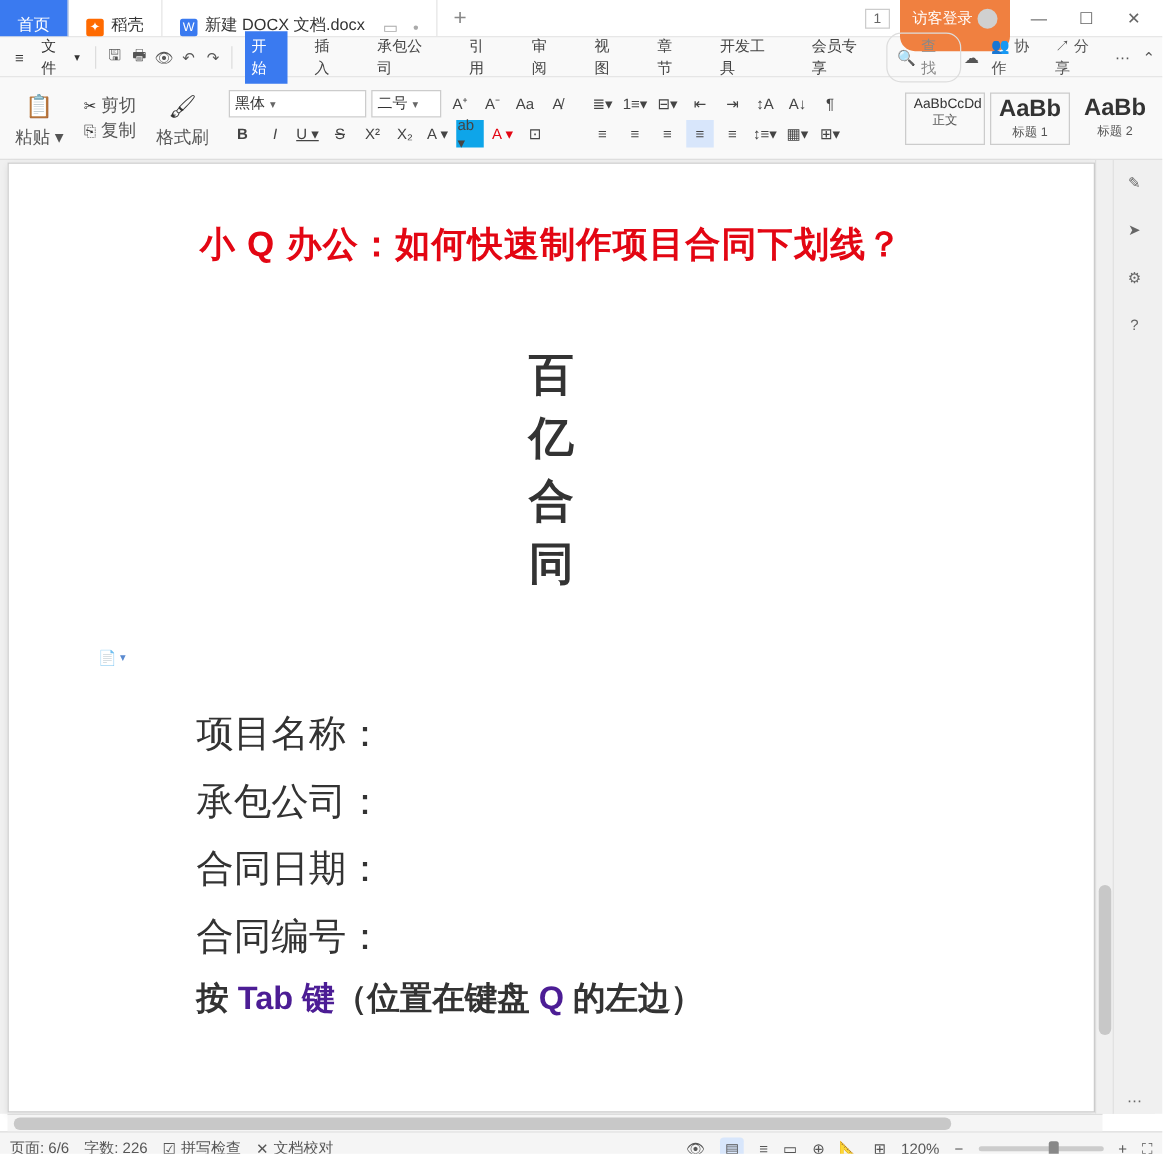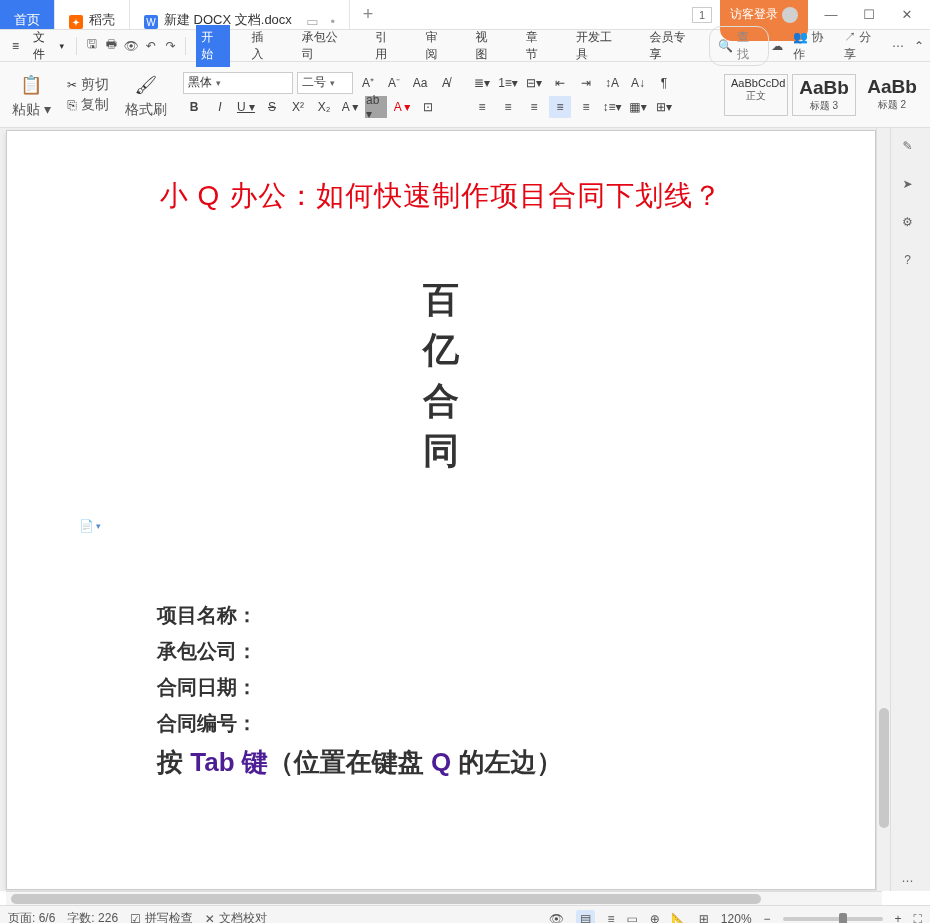--- a/index.html
+++ b/index.html
@@ -29,25 +29,25 @@
 .tbtn{width:22px;height:22px;display:flex;align-items:center;justify-content:center;color:#444;border:1px solid transparent}
 .select{border:1px solid #ccc;background:#fff;height:22px;display:flex;align-items:center;padding:0 4px;font-size:12px;gap:4px}
 .select .caret{font-size:9px;color:#666}
 .big-btn{display:flex;flex-direction:column;align-items:center;gap:2px;padding:0 6px}
 .big-btn .ic{width:28px;height:28px;display:flex;align-items:center;justify-content:center;font-size:18px}
 .style-box{border:1px solid #ccc;padding:2px 6px;text-align:center;width:64px}
 .style-name{font-size:19px;color:#333}
 .style-label{font-size:10px;color:#555}
 .doc-area{position:relative;height:763px;background:#f0f0f0;display:flex}
 .page{width:870px;height:760px;margin:2px 0 0 6px;background:#fff;border:1px solid #ccc;box-shadow:0 2px 6px rgba(0,0,0,.1);padding:40px 70px;position:relative}
-.red-title{color:#e30613;font-size:28px;font-weight:normal;text-align:center;margin-top:6px;letter-spacing:1px}
+.red-title{color:#e30613;font-size:28px;font-weight:bold;text-align:center;margin-top:6px;letter-spacing:1px}
 .vertical-title{margin-top:60px;text-align:center;font-size:36px;font-weight:bold;line-height:1.4}
 .vertical-title span{display:block}
 .page-icon{position:absolute;left:72px;top:388px;color:#5a8ad0;display:flex;align-items:center;gap:2px}
-.fields{margin-top:120px;font-size:20px;font-weight:bold;line-height:1.8;margin-left:80px}
+.fields{margin-top:84px;font-size:30px;font-weight:normal;line-height:1.8;margin-left:80px}
 .last-line{font-size:26px;font-weight:bold;margin-top:4px;margin-left:80px}
 .last-line .red{color:#4c1d95}
 .sidebar{width:34px;background:#f0f0f0;border-left:1px solid #ddd;display:flex;flex-direction:column;align-items:center;padding-top:8px;gap:18px;color:#666}
 .sidebar .sb{width:20px;height:20px;display:flex;align-items:center;justify-content:center}
 .vscroll{width:14px;background:#f0f0f0;border-left:1px solid #ddd;position:relative}
 .vthumb{position:absolute;left:2px;width:10px;background:#c8c8c8;border-radius:5px;top:580px;height:120px}
 .hscroll{height:14px;background:#f5f5f5;border-top:1px solid #ddd;position:relative;margin:0 48px 0 6px}
 .hthumb{position:absolute;top:2px;height:10px;background:#c8c8c8;border-radius:5px;left:5px;width:750px}
 .statusbar{height:26px;background:#f5f5f5;border-top:1px solid #ddd;display:flex;align-items:center;padding:0 8px;gap:12px;font-size:12px;color:#555}
 .statusbar .spacer{flex:1}
@@ -157,21 +157,21 @@
       <div class="tbtn">A̸</div>
     </div>
     <div class="tgroup-row">
       <div class="tbtn" style="font-weight:bold">B</div>
       <div class="tbtn" style="font-style:italic">I</div>
       <div class="tbtn" style="text-decoration:underline">U ▾</div>
       <div class="tbtn" style="text-decoration:line-through">S</div>
       <div class="tbtn">X²</div>
       <div class="tbtn">X₂</div>
       <div class="tbtn">A ▾</div>
-      <div class="tbtn" style="background:#a3a3a3">ab ▾</div>
+      <div class="tbtn" style="background:#0ea5e9">ab ▾</div>
       <div class="tbtn" style="color:#e30613">A ▾</div>
       <div class="tbtn">⊡</div>
     </div>
   </div>
   <div class="tgroup" style="align-items:flex-start">
     <div class="tgroup-row">
       <div class="tbtn">≣▾</div>
       <div class="tbtn">1≡▾</div>
       <div class="tbtn">⊟▾</div>
       <div class="tbtn">⇤</div>
@@ -191,21 +191,21 @@
       <div class="tbtn">⊞▾</div>
     </div>
   </div>
   <div style="display:flex;gap:4px;margin-left:auto">
     <div class="style-box">
       <div class="style-name" style="font-size:11px">AaBbCcDd</div>
       <div class="style-label">正文</div>
     </div>
     <div class="style-box">
       <div class="style-name" style="font-weight:bold">AaBb</div>
-      <div class="style-label">标题 3</div>
+      <div class="style-label">标题 1</div>
     </div>
     <div class="style-box" style="border:none">
       <div class="style-name" style="font-weight:bold">AaBb</div>
       <div class="style-label">标题 2</div>
     </div>
   </div>
 </div>
 
 <div class="doc-area">
   <div class="page">

